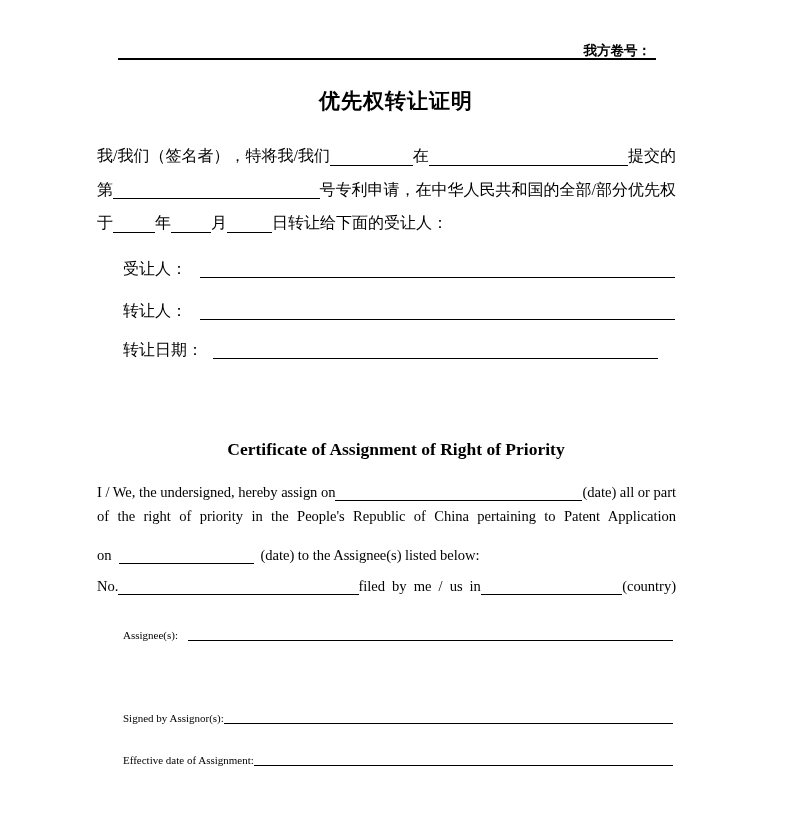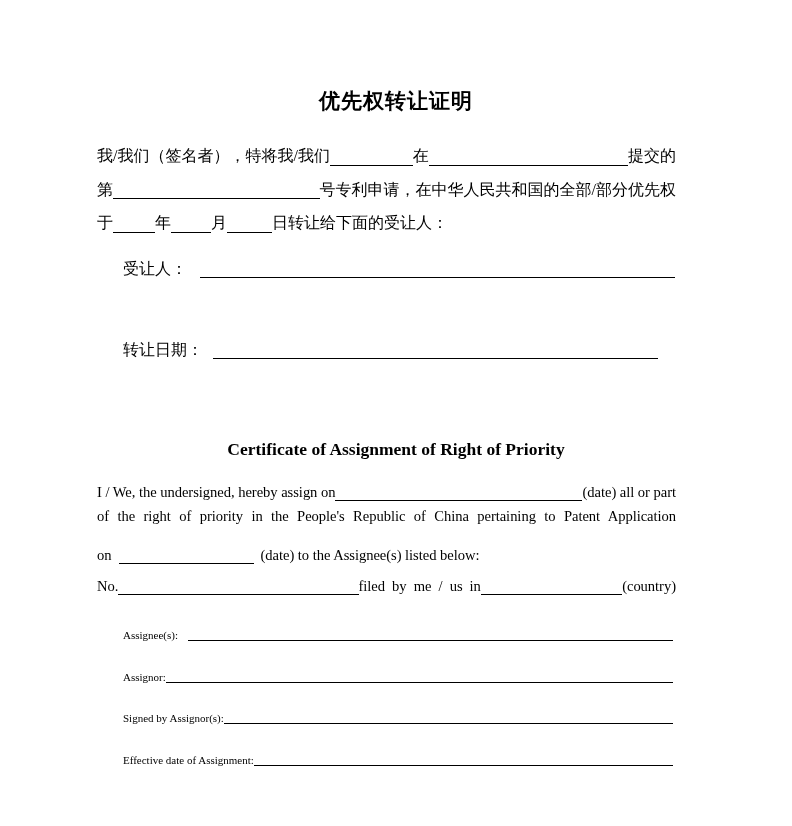--- a/index.html
+++ b/index.html
@@ -65,20 +65,23 @@
   .gap13{width:13px;flex:none;}
   .gap10{width:10px;flex:none;}
   .gap7{width:7px;flex:none;}
   .ws{word-spacing:3.5px;}
 </style>
 </head>
 <body>
 
 <div class="page">
 
+  <div class="docket">
+    <span>我方卷号：</span>
+  </div>
 
   <div class="zh-title">优先权转让证明</div>
 
   <div class="zh-para">
     <div class="pline">
       <span>我/我们（签名者），特将我/我们</span>
       <span class="bl" style="flex:1"></span>
       <span>在</span>
       <span class="bl" style="flex:2.4"></span>
       <span>提交的</span>
@@ -94,20 +97,25 @@
       <span>年</span>
       <span class="bl" style="width:40px"></span>
       <span>月</span>
       <span class="bl" style="width:45px"></span>
       <span>日转让给下面的受让人：</span>
     </div>
   </div>
 
   <div class="frow zh-f" style="top:256px">
     <span>受让人：</span>
+    <span class="gap13"></span>
+    <span class="bl grow1"></span>
+  </div>
+  <div class="frow zh-f" style="top:298px">
+    <span>转让人：</span>
     <span class="gap13"></span>
     <span class="bl grow1"></span>
   </div>
   <div class="frow zh-f zh-f3" style="top:337px">
     <span>转让日期：</span>
     <span class="gap10"></span>
     <span class="bl grow1"></span>
   </div>
 
   <div class="en-title">Certificate of Assignment of Right of Priority</div>
@@ -133,24 +141,20 @@
       <span class="bl" style="flex:1"></span>
       <span>(country)</span>
     </div>
   </div>
 
   <div class="frow en-f" style="top:619px">
     <span>Assignee(s):</span>
     <span class="gap10"></span>
     <span class="bl grow1"></span>
   </div>
-  <div class="frow en-f" style="top:661px">
-    <span>Assignor:</span>
-    <span class="bl grow1"></span>
-  </div>
   <div class="frow en-f" style="top:702px">
     <span>Signed by Assignor(s):</span>
     <span class="bl grow1"></span>
   </div>
   <div class="frow en-f" style="top:744px">
     <span>Effective date of Assignment:</span>
     <span class="bl grow1"></span>
   </div>
 
 </div>

